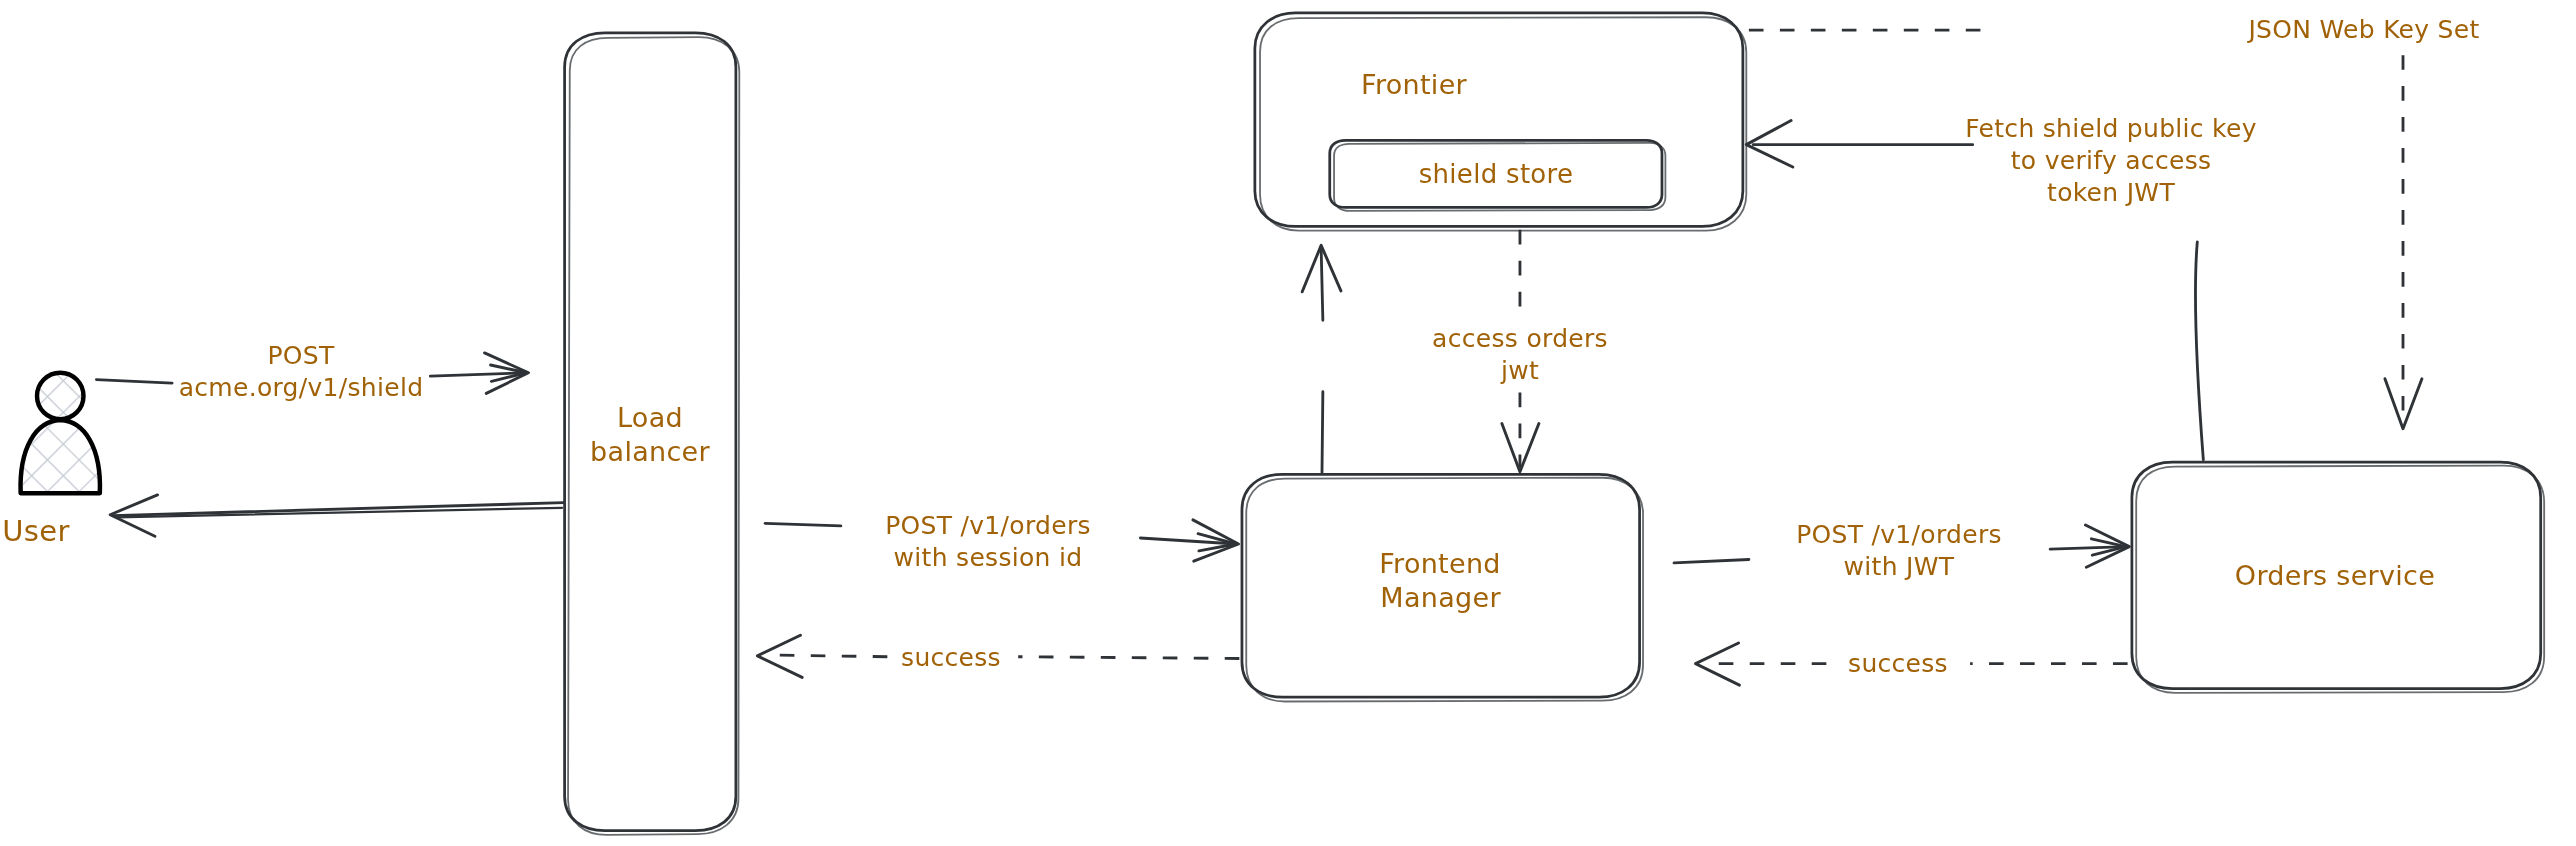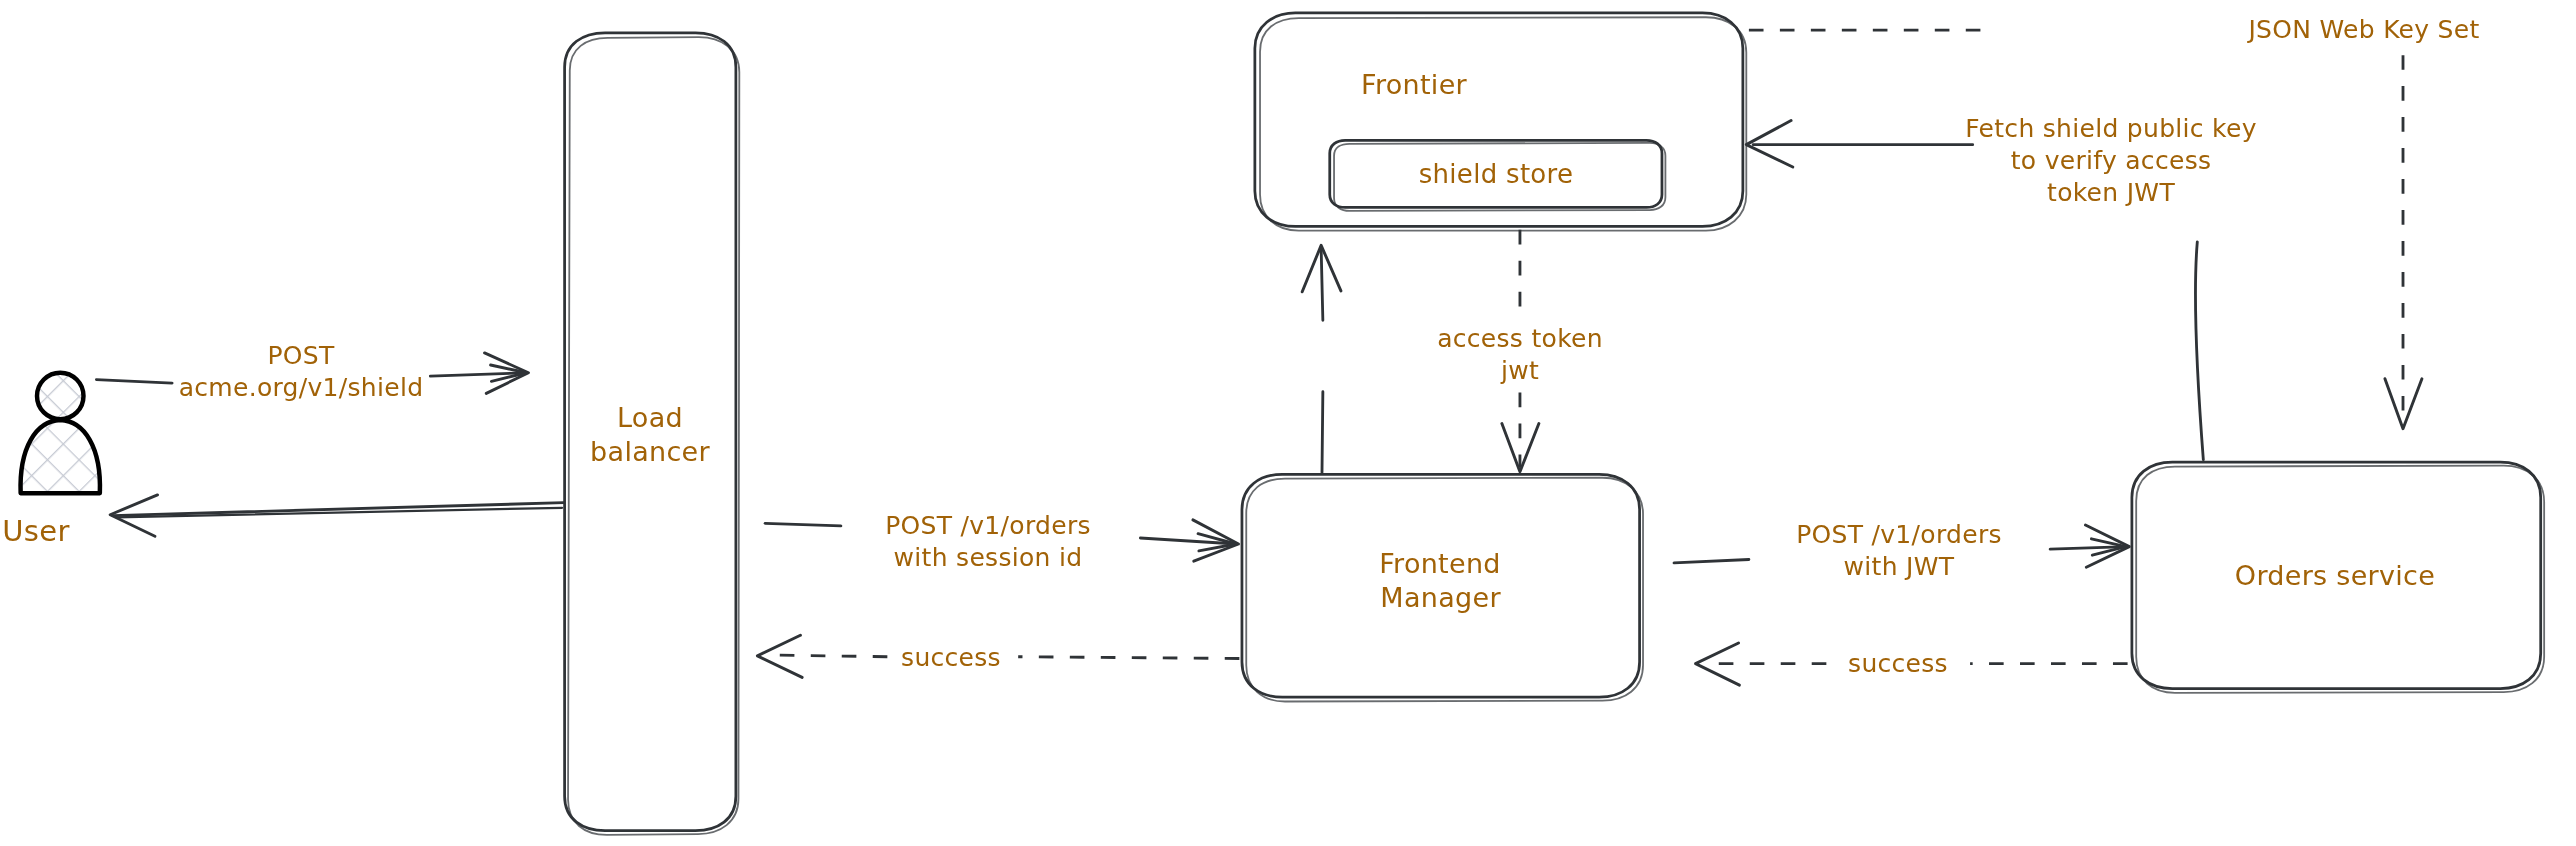--- a/index.html
+++ b/index.html
@@ -239,21 +239,21 @@
 
   <div class="lbl edge-label" style="left:301px; top:372px;">POST
 acme.org/v1/shield</div>
 
   <div class="lbl edge-label" style="left:988px; top:542px;">POST /v1/orders
 with session id</div>
 
   <div class="lbl edge-label" style="left:951px; top:658px;">success</div>
 
 
-  <div class="lbl edge-label" style="left:1520px; top:355px;">access token
+  <div class="lbl edge-label" style="left:1520px; top:355px;">access orders
 jwt</div>
 
   <div class="lbl edge-label" style="left:1899px; top:551px;">POST /v1/orders
 with JWT</div>
 
   <div class="lbl edge-label" style="left:1898px; top:664px;">success</div>
 
   <div class="lbl edge-label" style="left:2077px; top:161px;margin-left:34px;">Fetch shield public key
 to verify access
 token JWT</div>

